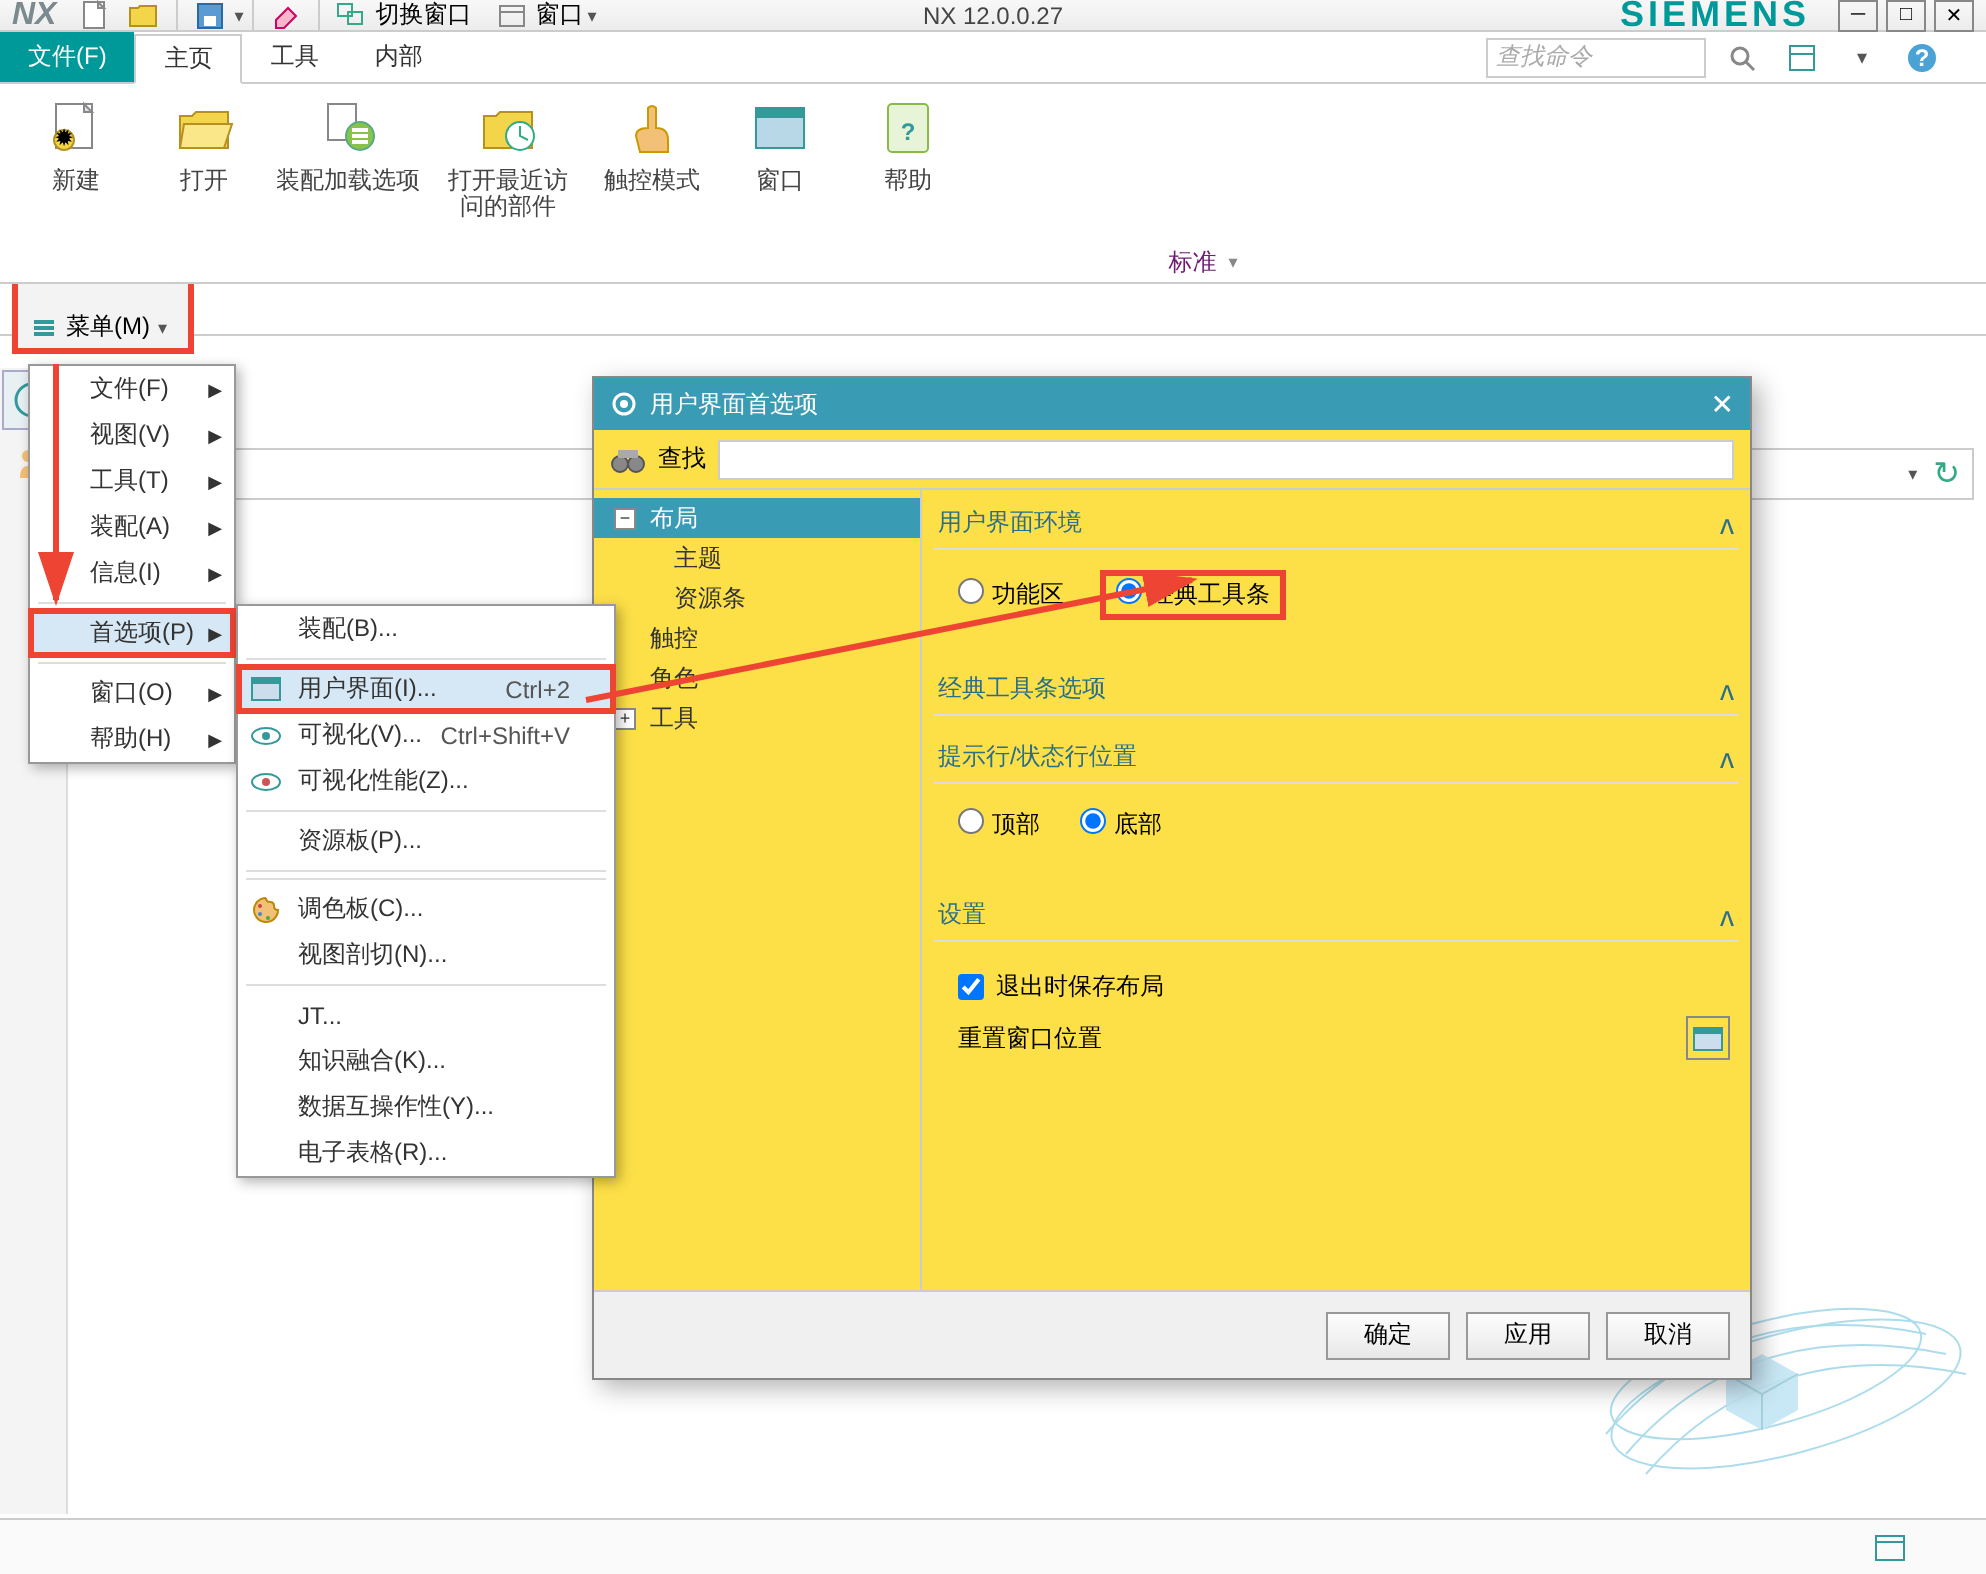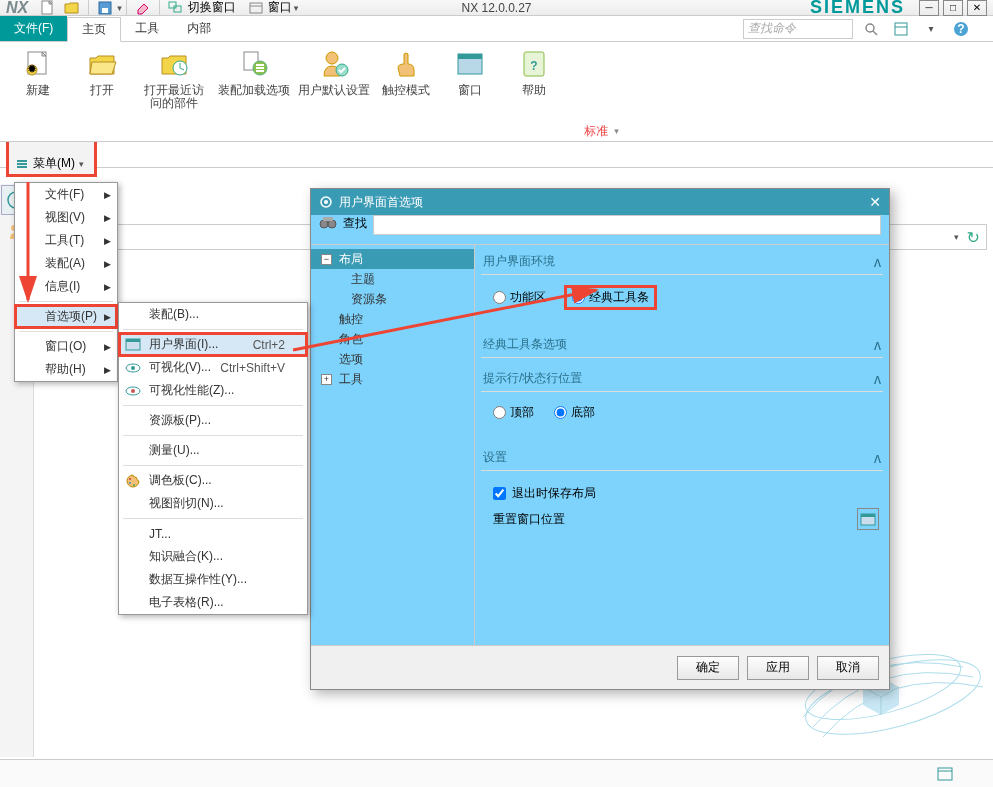--- a/index.html
+++ b/index.html
@@ -19,21 +19,21 @@
 .tab.active { background:#fff; border:1px solid #ccc; border-bottom:1px solid #fff; color:#333; position:relative; top:1px; }
 .tab-right { margin-left:auto; display:flex; align-items:center; padding-right:20px; gap:6px; }
 .search-cmd { border:1px solid #ccc; height:20px; width:110px; padding:0 4px; display:flex; align-items:center; color:#aaa; font-style:italic; }
 
 .ribbon { height:100px; background:#fff; border-bottom:1px solid #ccc; display:flex; padding:4px 10px 0 10px; position:relative; }
 .rib-item { display:flex; flex-direction:column; align-items:center; width:56px; margin-right:8px; cursor:pointer; }
 .rib-item.wide { width:72px; }
 .rib-icon { width:32px; height:32px; margin-top:2px; }
 .rib-label { color:#444; text-align:center; margin-top:4px; line-height:13px; }
 .rib-footer { position:absolute; left:0; right:0; bottom:0; height:20px; display:flex; align-items:center; justify-content:center; }
-.rib-footer-label { color:#ef4444; margin-left:210px; }
+.rib-footer-label { color:#701a75; margin-left:210px; }
 
 .menu-row { height:26px; border-bottom:1px solid #ccc; display:flex; align-items:center; padding:0 6px; }
 .menu-btn { border:3px solid #e43; padding:20px 10px 2px 6px; display:flex; align-items:center; gap:4px; cursor:pointer; background:#f3f3f3; }
 .menu-btn .arrow { font-size:9px; color:#555; }
 
 .workspace { position:absolute; left:0; top:184px; right:0; bottom:30px; background:#fff; }
 .left-rail { position:absolute; left:0; top:0; width:34px; bottom:0; background:#f4f4f4; border-right:1px solid #ddd; }
 .rail-item { width:30px; height:30px; margin:1px; display:flex; align-items:center; justify-content:center; cursor:pointer; border:1px solid transparent; }
 .rail-item.sel { background:#e8f0f3; border:1px solid #aac; }
 
@@ -44,37 +44,37 @@
 .menu-item .sub-arrow { position:absolute; right:6px; font-size:9px; color:#333; }
 .menu-item.hl { outline:3px solid #e43; outline-offset:-2px; }
 .menu-sep { height:1px; background:#ddd; margin:3px 4px; }
 .menu-item .shortcut { position:absolute; right:22px; color:#555; }
 .menu-item .micon { position:absolute; left:6px; width:16px; height:16px; }
 
 .main-menu { left:14px; top:182px; width:104px; }
 .sub-menu { left:118px; top:302px; width:190px; }
 
 
-.dialog { position:absolute; left:310px; top:188px; width:580px; border:1px solid #888; background:#7dd3fc; z-index:90; box-shadow:4px 4px 12px rgba(0,0,0,0.3); }
+.dialog { position:absolute; left:296px; top:188px; width:580px; border:1px solid #888; background:#fde047; z-index:90; box-shadow:4px 4px 12px rgba(0,0,0,0.3); }
 .dlg-title { height:26px; background:#3a9bb5; color:#fff; display:flex; align-items:center; padding:0 8px; gap:6px; }
 .dlg-close { margin-left:auto; cursor:pointer; font-size:14px; }
-.dlg-search { height:30px; border-bottom:1px solid #ccc; display:flex; padding:0 8px; gap:6px; }
+.dlg-search { height:30px; border-bottom:1px solid #ccc; display:flex; align-items:center; padding:0 8px; gap:6px; }
 .dlg-search input { flex:1; border:1px solid #ccc; height:20px; padding:0 4px; }
 .dlg-body { display:flex; height:400px; }
 .dlg-tree { width:164px; border-right:1px solid #ccc; padding:4px 0; }
 .tree-item { height:20px; display:flex; align-items:center; padding-left:28px; cursor:pointer; position:relative; color:#333; }
 .tree-item.sel { background:#3a9bb5; color:#fff; }
 .tree-item .exp { position:absolute; left:10px; width:11px; height:11px; border:1px solid #888; background:#fff; color:#333; display:flex; align-items:center; justify-content:center; font-size:9px; line-height:9px; }
 .dlg-right { flex:1; padding:0; overflow:auto; }
 .group { border:0; margin:4px 6px 8px 6px; }
 .group-hdr { display:flex; align-items:center; color:#2a6f8a; padding:4px 2px; border-bottom:1px solid #ddd; cursor:pointer; }
 .group-hdr .chev { margin-left:auto; color:#2a6f8a; font-size:14px; }
 .group-body { padding:8px 4px; }
 .rad-row { display:flex; gap:20px; align-items:center; margin:4px 0 8px 8px;}
-.rad { display:flex; align-items:center; gap:4px; cursor:pointer; }
+.rad { display:flex; align-items:flex-start; gap:4px; cursor:pointer; }
 .rad input { margin:0; }
 .sub-title { color:#2a6f8a; margin:4px 0 4px 8px; }
 .hl-box { outline:3px solid #e43; outline-offset:-1px; padding:2px 6px; }
 .chk-row { display:flex; align-items:center; gap:6px; margin:6px 0 6px 8px; }
 .reset-row { display:flex; align-items:center; margin:6px 0 6px 8px; }
 .reset-row .sq { margin-left:auto; width:22px; height:22px; border:1px solid #888; display:flex; align-items:center; justify-content:center; cursor:pointer; }
 .dlg-footer { height:44px; background:#f0f0f0; border-top:1px solid #ccc; display:flex; align-items:center; justify-content:flex-end; padding:0 10px; gap:8px; }
 .dlg-btn { min-width:62px; height:24px; border:1px solid #999; background:linear-gradient(#fdfdfd,#e8e8e8); cursor:pointer; padding:0 10px; }
 
 
@@ -185,45 +185,36 @@
   </div>
   <div class="rib-item">
     <svg class="rib-icon">
         <path d="M4 10 L10 10 L12 8 L28 8 L28 26 L4 26 Z" fill="#f3d54a" stroke="#b89020"></path>
         <path d="M6 14 L30 14 L26 26 L4 26 Z" fill="#fae78a" stroke="#b89020"></path>
       </svg>
     <span class="rib-label">打开</span>
   </div>
   <div class="rib-item wide">
     <svg class="rib-icon">
-        <path d="M4 10 L10 10 L12 8 L28 8 L28 26 L4 26 Z" fill="#f3d54a" stroke="#b89020"></path>
-        <circle cx="22" cy="20" r="7" fill="#fff" stroke="#3a8"></circle>
-        <path d="M22 15 L22 20 L26 22" fill="none" stroke="#3a8"></path>
-      </svg>
-    <span class="rib-label" style="white-space:pre-line;">打开最近访
-问的部件</span>
-  </div>
-  <div class="rib-item wide">
-    <svg class="rib-icon">
         <rect x="6" y="4" width="14" height="18" fill="#fff" stroke="#888"></rect>
         <circle cx="22" cy="20" r="7" fill="#8bc34a" stroke="#5a8"></circle>
         <line x1="18" y1="20" x2="26" y2="20" stroke="#fff" stroke-width="2"></line>
         <line x1="18" y1="17" x2="26" y2="17" stroke="#fff" stroke-width="2"></line>
         <line x1="18" y1="23" x2="26" y2="23" stroke="#fff" stroke-width="2"></line>
       </svg>
     <span class="rib-label">装配加载选项</span>
   </div>
   <div class="rib-item wide">
     <svg class="rib-icon">
-        <circle cx="14" cy="10" r="6" fill="#f3c077" stroke="#c90"></circle>
-        <path d="M6 28 Q6 18 14 18 Q22 18 22 28 Z" fill="#f3c077" stroke="#c90"></path>
-        <circle cx="24" cy="22" r="6" fill="#9dc" stroke="#3a8"></circle>
-        <path d="M21 22 L23 24 L27 20" fill="none" stroke="#fff" stroke-width="2"></path>
-      </svg>
-    <span class="rib-label">用户默认设置</span>
+        <path d="M4 10 L10 10 L12 8 L28 8 L28 26 L4 26 Z" fill="#f3d54a" stroke="#b89020"></path>
+        <circle cx="22" cy="20" r="7" fill="#fff" stroke="#3a8"></circle>
+        <path d="M22 15 L22 20 L26 22" fill="none" stroke="#3a8"></path>
+      </svg>
+    <span class="rib-label" style="white-space:pre-line;">打开最近访
+问的部件</span>
   </div>
   <div class="rib-item">
     <svg class="rib-icon">
         <path d="M14 6 Q16 4 18 6 L18 16 Q24 16 24 22 L24 28 L10 28 L8 20 Q8 16 14 16 Z" fill="#f3c077" stroke="#c90"></path>
       </svg>
     <span class="rib-label">触控模式</span>
   </div>
   <div class="rib-item">
     <svg class="rib-icon">
         <rect x="4" y="6" width="24" height="20" fill="#b8d8e8" stroke="#399"></rect>
@@ -348,23 +339,20 @@
           <circle cx="8" cy="8" r="2" fill="#c55"></circle>
         </svg>
       </span>
     <span>可视化性能(Z)...</span>
   </div>
   <div class="menu-sep"></div>
   <div class="menu-item">
       <span>资源板(P)...</span>
     </div>
   <div class="menu-sep"></div>
-  <div class="menu-item">
-      <span>测量(U)...</span>
-    </div>
   <div class="menu-sep"></div>
   <div class="menu-item">
     <span class="micon">
         <svg width="16" height="16">
           <path d="M8 2 A6 6 0 1 0 14 8 Q12 8 12 6 Q12 4 10 4 Q8 4 8 2" fill="#f3c077" stroke="#b80"></path>
           <circle cx="5" cy="6" r="1" fill="#c44"></circle>
           <circle cx="5" cy="10" r="1" fill="#48c"></circle>
           <circle cx="9" cy="12" r="1" fill="#4a4"></circle>
         </svg>
       </span>
@@ -420,23 +408,20 @@
           <span>主题</span>
         </div>
       <div class="tree-item" style="padding-left:40px;">
           <span>资源条</span>
         </div>
       <div class="tree-item">
           <span>触控</span>
         </div>
       <div class="tree-item">
           <span>角色</span>
-        </div>
-      <div class="tree-item">
-          <span>选项</span>
         </div>
       <div class="tree-item">
           <span class="exp">+</span>
           <span>工具</span>
         </div>
     </div>
     <div class="dlg-right">
       <div class="group">
         <div class="group-hdr">
             <span>用户界面环境</span>

